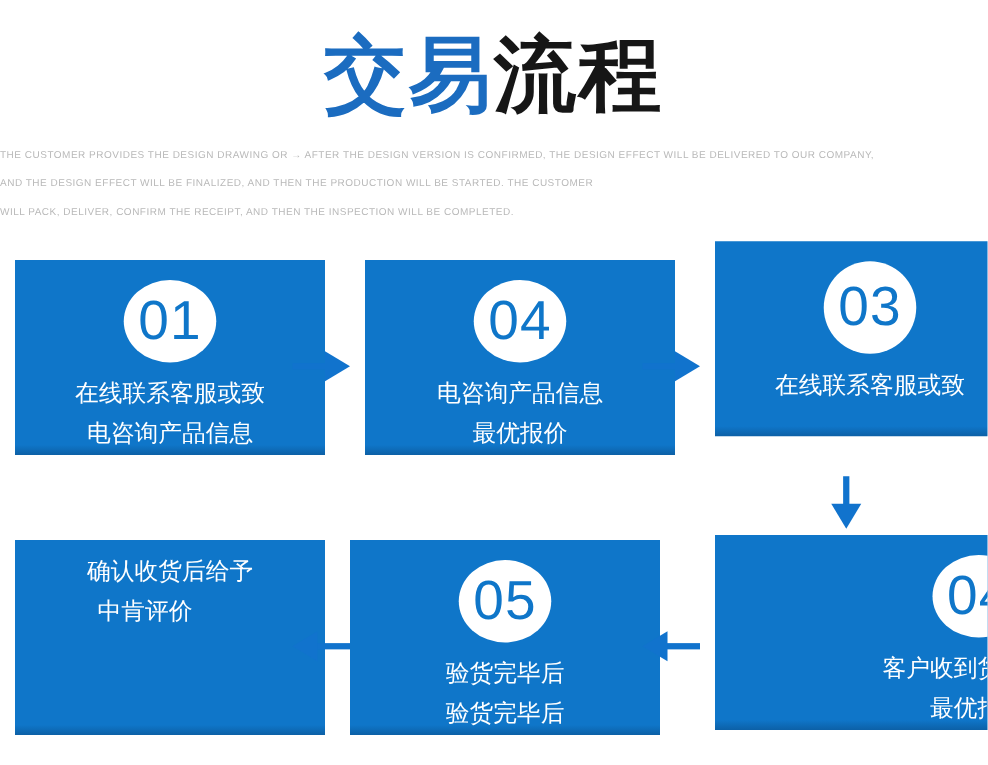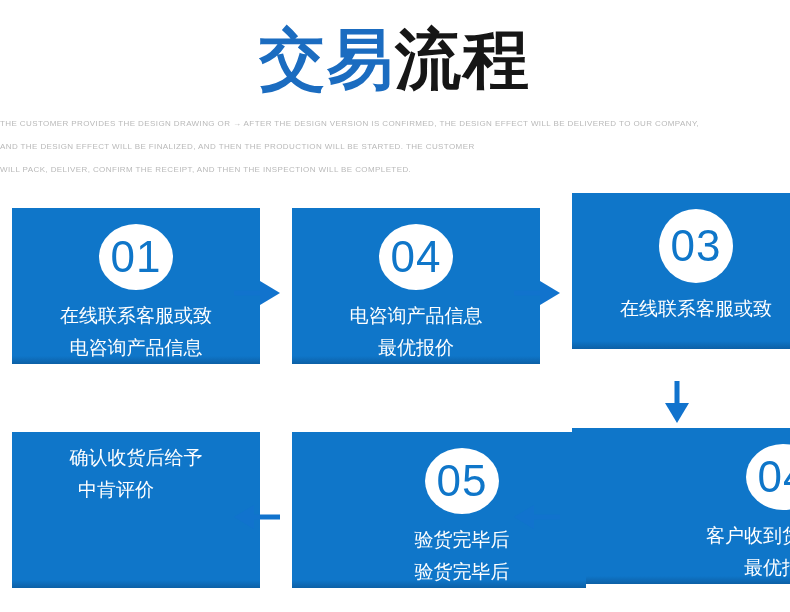--- a/index.html
+++ b/index.html
@@ -56,21 +56,21 @@
     line-height:32px;
     white-space:nowrap;
   }
   .step .line.first{margin-top:10px;}
   .step .line.shift-left{transform:translateX(-20px);}
   
   .pos-1{left:12px;top:208px;}
   .pos-2{left:292px;top:208px;}
   .pos-3{left:572px;top:193px;}
   .pos-4{left:572px;top:428px;align-items:flex-end;}
-  .pos-5{left:292px;top:432px;padding-left:46px;}
+  .pos-5{left:280px;top:432px;}
   .pos-6{left:12px;top:432px;}
   
   .arrow{position:absolute;color:var(--arrow_blue);line-height:0;}
   .ar-12{left:233px;top:276px;}
   .ar-23{left:513px;top:276px;}
   .ar-34{left:659px;top:380px;}
   .ar-45{left:513px;top:500px;}
   .ar-56{left:233px;top:500px;}
 </style>
 </head>

